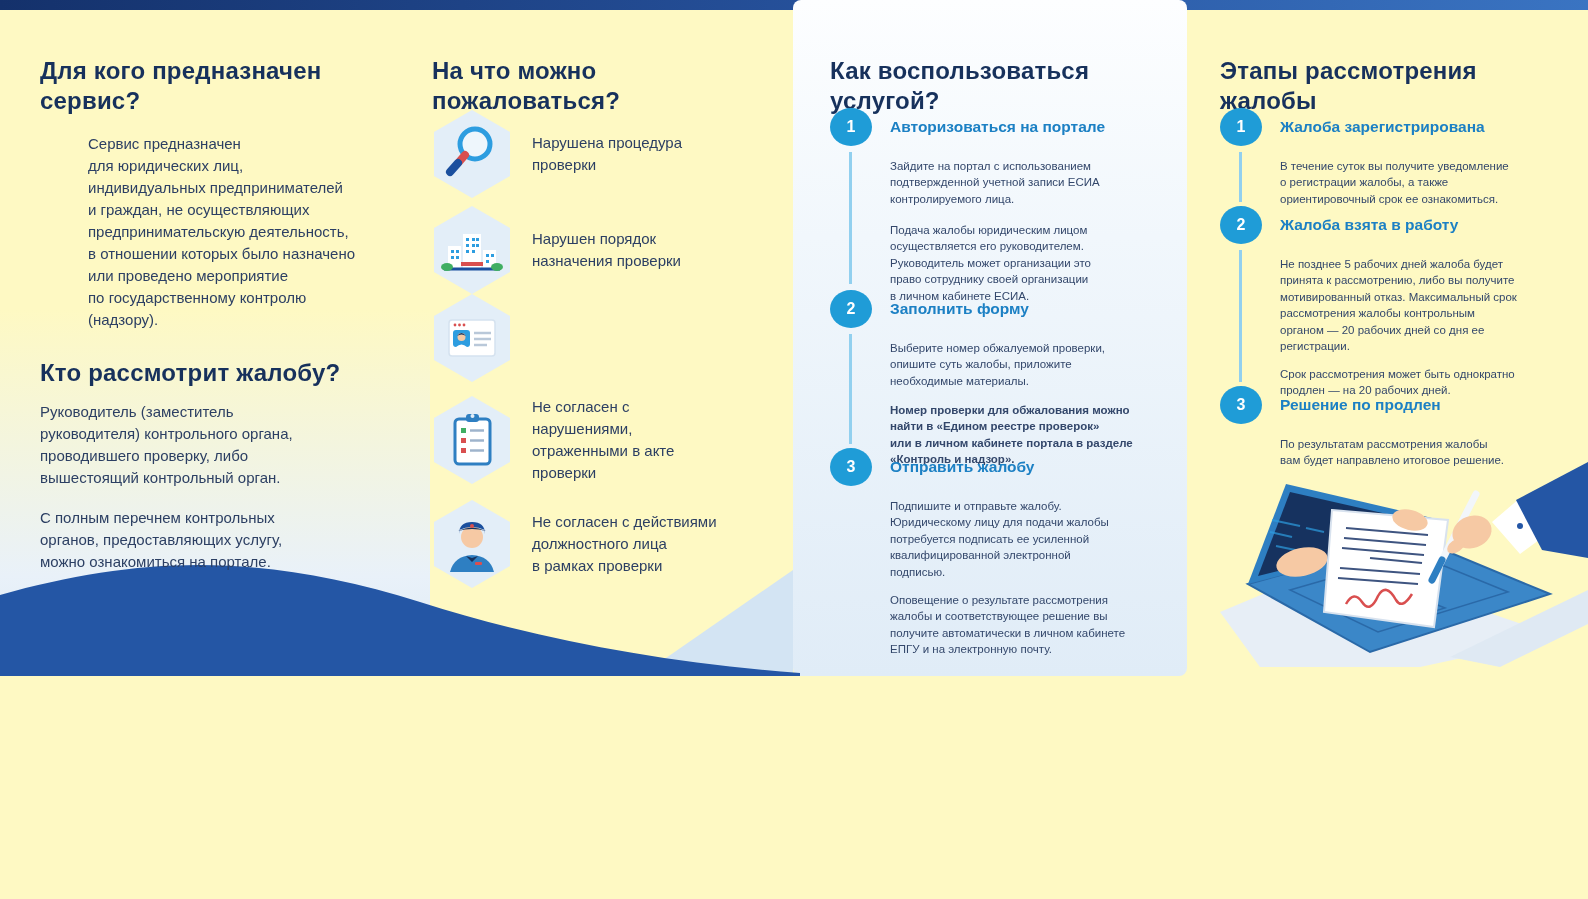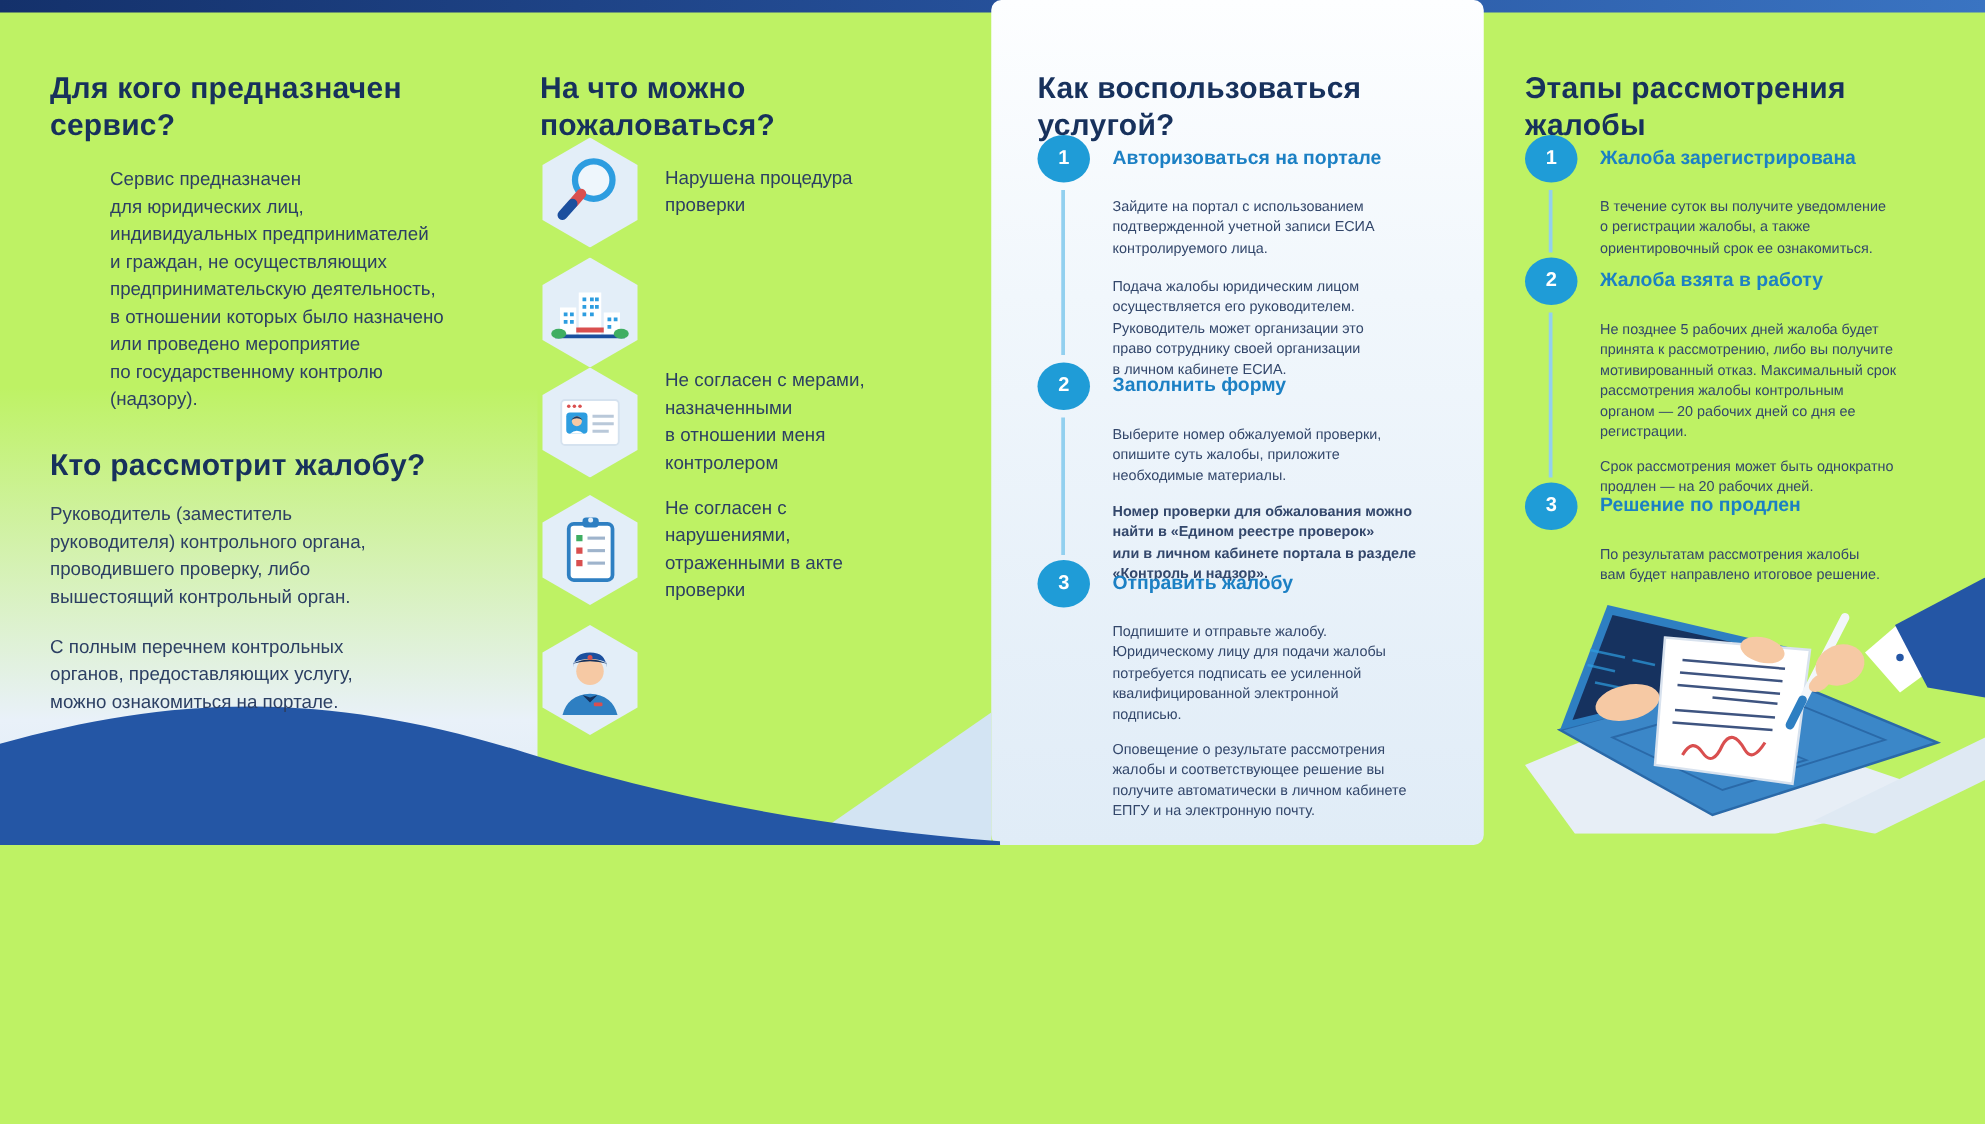--- a/index.html
+++ b/index.html
@@ -1,17 +1,17 @@
 <!DOCTYPE html>
 <html><head>
 <meta charset="utf-8">
 <style>
   html,body{margin:0;padding:0;background:#fff;}
   body{font-family:"Liberation Sans",sans-serif;}
-  .canvas{position:relative;width:1588px;height:899px;background:#bef264;overflow:hidden;}
+  .canvas{position:relative;width:1588px;height:899px;background:#fef9c3;overflow:hidden;}
   .abs{position:absolute;}
   .pre{white-space:pre-line;}
   .topbar{left:0;top:0;width:1588px;height:10px;background:linear-gradient(90deg,#14316b 0%,#27539e 55%,#3a74c2 100%);}
   .col1-bg{left:0;top:10px;width:430px;height:666px;background:linear-gradient(180deg,rgba(255,255,255,0) 45%,#e9f1f9 85%,#dce9f5 100%);}
   .col3-panel{left:793px;top:0;width:394px;height:676px;border-radius:8px;background:linear-gradient(180deg,#fdfeff 0%,#f1f7fc 35%,#e0ecf7 100%);}
   .heading{font-weight:700;color:#17315c;font-size:24px;line-height:30px;letter-spacing:.2px;}
   .para{color:#2c3f63;font-size:15px;line-height:22px;}
   .small{color:#33476b;font-size:11.5px;line-height:16.5px;}
   .item-label{color:#2c3f63;font-size:15px;line-height:22px;margin-left:20px;align-self:center;}
   .step-title{color:#1c80c4;font-weight:700;font-size:15.5px;}
@@ -92,41 +92,39 @@
             <rect x="24" y="50" width="3" height="3"></rect>
           <rect x="54" y="48" width="3" height="3"></rect>
             <rect x="59" y="48" width="3" height="3"></rect>
           <rect x="54" y="54" width="3" height="3"></rect>
         </g>
         <rect x="29" y="56" width="22" height="4" fill="#d94f4f"></rect>
         <line x1="12" y1="63" x2="68" y2="63" stroke="#1b4f9e" stroke-width="3"></line>
         <ellipse cx="15" cy="61" rx="6" ry="4" fill="#3fae62"></ellipse>
         <ellipse cx="65" cy="61" rx="6" ry="4" fill="#3fae62"></ellipse>
       </svg>
+      <div class="item-label pre">Нарушен порядок
+назначения проверки</div>
     </div>
 
     <div class="abs row" style="left:432px;top:294px;width:350px;">
       <svg class="hex" viewBox="0 0 80 88">
         <polygon points="40,0 78,22 78,66 40,88 2,66 2,22" fill="#e3eef8"></polygon>
         <rect x="17" y="26" width="46" height="36" rx="3" fill="#ffffff" stroke="#d5e2ef" stroke-width="1.5"></rect>
         <circle cx="23" cy="31" r="1.4" fill="#d94f4f"></circle>
           <circle cx="27.5" cy="31" r="1.4" fill="#d94f4f"></circle>
           <circle cx="32" cy="31" r="1.4" fill="#d94f4f"></circle>
         <rect x="21" y="36" width="17" height="17" rx="3" fill="#2d9de0"></rect>
         <circle cx="29.5" cy="43" r="4" fill="#f6c9a4"></circle>
         <path d="M25,42 Q29.5,36 34,42 Q29.5,39 25,42 Z" fill="#1b3a66"></path>
         <path d="M24,53 Q29.5,48 35,53 Z" fill="#ffffff"></path>
         <line x1="42" y1="39" x2="59" y2="39" stroke="#b9c8d9" stroke-width="2.5"></line>
         <line x1="42" y1="45" x2="59" y2="45" stroke="#b9c8d9" stroke-width="2.5"></line>
         <line x1="42" y1="51" x2="55" y2="51" stroke="#b9c8d9" stroke-width="2.5"></line>
       </svg>
-      <div class="item-label pre">Не согласен с мерами,
-назначенными
-в отношении меня
-контролером</div>
     </div>
 
     <div class="abs row" style="left:432px;top:396px;width:350px;">
       <svg class="hex" viewBox="0 0 80 88">
         <polygon points="40,0 78,22 78,66 40,88 2,66 2,22" fill="#e3eef8"></polygon>
         <rect x="23" y="23" width="35" height="45" rx="4" fill="#ffffff" stroke="#2e7fc2" stroke-width="3"></rect>
         <rect x="34" y="18" width="13" height="8" rx="3" fill="#2e7fc2"></rect>
         <circle cx="40.5" cy="20" r="2" fill="#e3eef8"></circle>
         <rect x="29" y="32" width="5" height="5" fill="#3fae62"></rect>
         <rect x="29" y="42" width="5" height="5" fill="#d94f4f"></rect>
@@ -145,20 +143,23 @@
       <svg class="hex" viewBox="0 0 80 88">
         <polygon points="40,0 78,22 78,66 40,88 2,66 2,22" fill="#e3eef8"></polygon>
         <circle cx="40" cy="37" r="11" fill="#f6c9a4"></circle>
         <path d="M27,34 Q27,22 40,22 Q53,22 53,34 L53,30 Q40,24 27,30 Z" fill="#1b4f9e"></path>
         <path d="M26,31 Q40,24 54,31 Q40,27 26,31 Z" fill="#16315c"></path>
         <circle cx="40" cy="26" r="2" fill="#d94f4f"></circle>
         <path d="M18,72 Q22,56 40,55 Q58,56 62,72 Z" fill="#2e7fc2"></path>
         <path d="M34,56 L40,62 L46,56 L40,58 Z" fill="#16315c"></path>
         <rect x="43" y="62" width="7" height="3" rx="1" fill="#d94f4f"></rect>
       </svg>
+      <div class="item-label pre">Не согласен с действиями
+должностного лица
+в рамках проверки</div>
     </div>
   </section>
 
   <section>
     <h1 class="abs heading pre" style="left:830px;top:40px;width:330px;">Как воспользоваться
 услугой?</h1>
 
     <div class="abs badge" style="left:830px;top:108px;">
       <span>1</span>
     </div>

